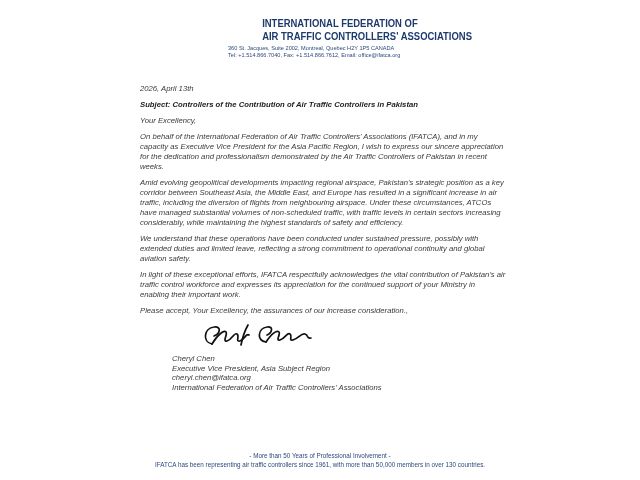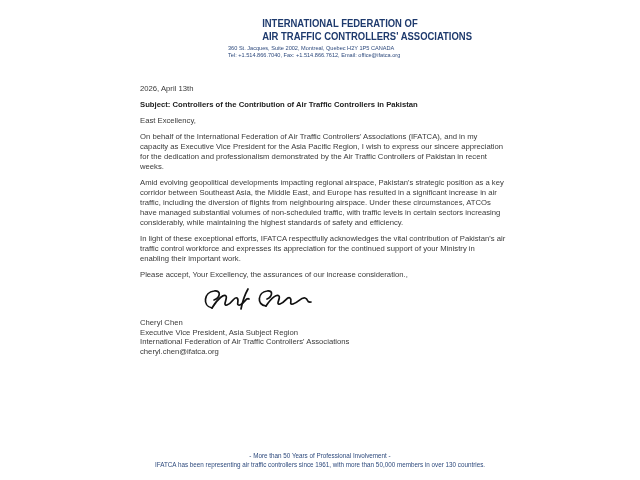--- a/index.html
+++ b/index.html
@@ -19,27 +19,27 @@
     font-size:11px;font-weight:bold;line-height:12.5px;letter-spacing:0px;
     transform:scaleX(0.86);transform-origin:100% 50%;white-space:nowrap;
   }
   .org-address{
     margin-top:3px;font-size:5.6px;line-height:7px;color:#2e4a7d;white-space:nowrap;
   }
 
   
   .content{
     position:absolute;left:140px;top:84px;width:366px;
-    font-size:7.7px;line-height:10px;color:#3a3a3a;
+    font-size:7.7px;line-height:10px;color:#3a3a3a;font-style:italic;
   }
   .content p{margin:0 0 6px 0;}
   .subject{font-weight:bold;color:#222;}
 
   .signature-wrap{margin:2px 0 0 58px;height:34px;}
-  .signer{margin-top:-2px;line-height:9.5px;}
+  .signer{margin-top:-2px;line-height:9.5px;margin-left:32px;}
   .signer div{white-space:nowrap;}
 
   
   .footer{
     position:absolute;left:0;top:452px;width:640px;text-align:center;
     font-size:6.3px;line-height:8.5px;color:#2e4a7d;
   }
 </style>
 </head>
 <body>
@@ -52,43 +52,44 @@
     <div class="org-line">AIR TRAFFIC CONTROLLERS' ASSOCIATIONS</div>
     <div class="org-address">
       <div>360 St. Jacques, Suite 2002, Montreal, Quebec H2Y 1P5 CANADA</div>
       <div>Tel: +1.514.866.7040, Fax: +1.514.866.7612, Email: office@ifatca.org</div>
     </div>
   </div>
 
   <div class="content">
     <p>2026, April 13th</p>
     <p class="subject">Subject: Controllers of the Contribution of Air Traffic Controllers in Pakistan</p>
-    <p>East Excellency,</p>
+    <p>Your Excellency,</p>
     <p>On behalf of the International Federation of Air Traffic Controllers' Associations (IFATCA), and in my capacity as Executive Vice President for the Asia Pacific Region, I wish to express our sincere appreciation for the dedication and professionalism demonstrated by the Air Traffic Controllers of Pakistan in recent weeks.</p>
     <p>Amid evolving geopolitical developments impacting regional airspace, Pakistan's strategic position as a key corridor between Southeast Asia, the Middle East, and Europe has resulted in a significant increase in air traffic, including the diversion of flights from neighbouring airspace. Under these circumstances, ATCOs have managed substantial volumes of non-scheduled traffic, with traffic levels in certain sectors increasing considerably, while maintaining the highest standards of safety and efficiency.</p>
+    <p>We understand that these operations have been conducted under sustained pressure, possibly with extended duties and limited leave, reflecting a strong commitment to operational continuity and global aviation safety.</p>
     <p>In light of these exceptional efforts, IFATCA respectfully acknowledges the vital contribution of Pakistan's air traffic control workforce and expresses its appreciation for the continued support of your Ministry in enabling their important work.</p>
     <p>Please accept, Your Excellency, the assurances of our increase consideration.,</p>
 
     <div class="signature-wrap">
       <svg width="120" height="34" viewBox="0 0 120 34">
         <g fill="none" stroke="#111" stroke-width="1.7" stroke-linecap="round">
           <path d="M14 22 C 4 20 6 6 16 5 C 24 4 22 12 16 14"></path>
           <path d="M14 22 C 20 12 26 8 28 10 C 30 12 24 20 29 19 C 35 17 36 10 39 12 C 42 14 37 20 42 19 C 47 17 48 11 51 13"></path>
           <path d="M50 3 C 46 10 44 18 43 23"></path>
           <path d="M68 20 C 58 19 60 6 69 5 C 76 4 74 11 69 13"></path>
           <path d="M68 20 C 74 11 79 8 81 10 C 83 12 77 19 82 18 C 88 16 89 10 92 12 C 95 14 90 19 95 18 C 101 16 103 11 107 12 C 111 13 108 17 113 16"></path>
         </g>
       </svg>
     </div>
 
     <div class="signer">
       <div>Cheryl Chen</div>
       <div>Executive Vice President, Asia Subject Region</div>
+      <div>cheryl.chen@ifatca.org</div>
       <div>International Federation of Air Traffic Controllers' Associations</div>
-      <div>cheryl.chen@ifatca.org</div>
     </div>
   </div>
 
   <div class="footer">
     <div>- More than 50 Years of Professional Involvement -</div>
     <div>IFATCA has been representing air traffic controllers since 1961, with more than 50,000 members in over 130 countries.</div>
   </div>
 
 </div>
 

